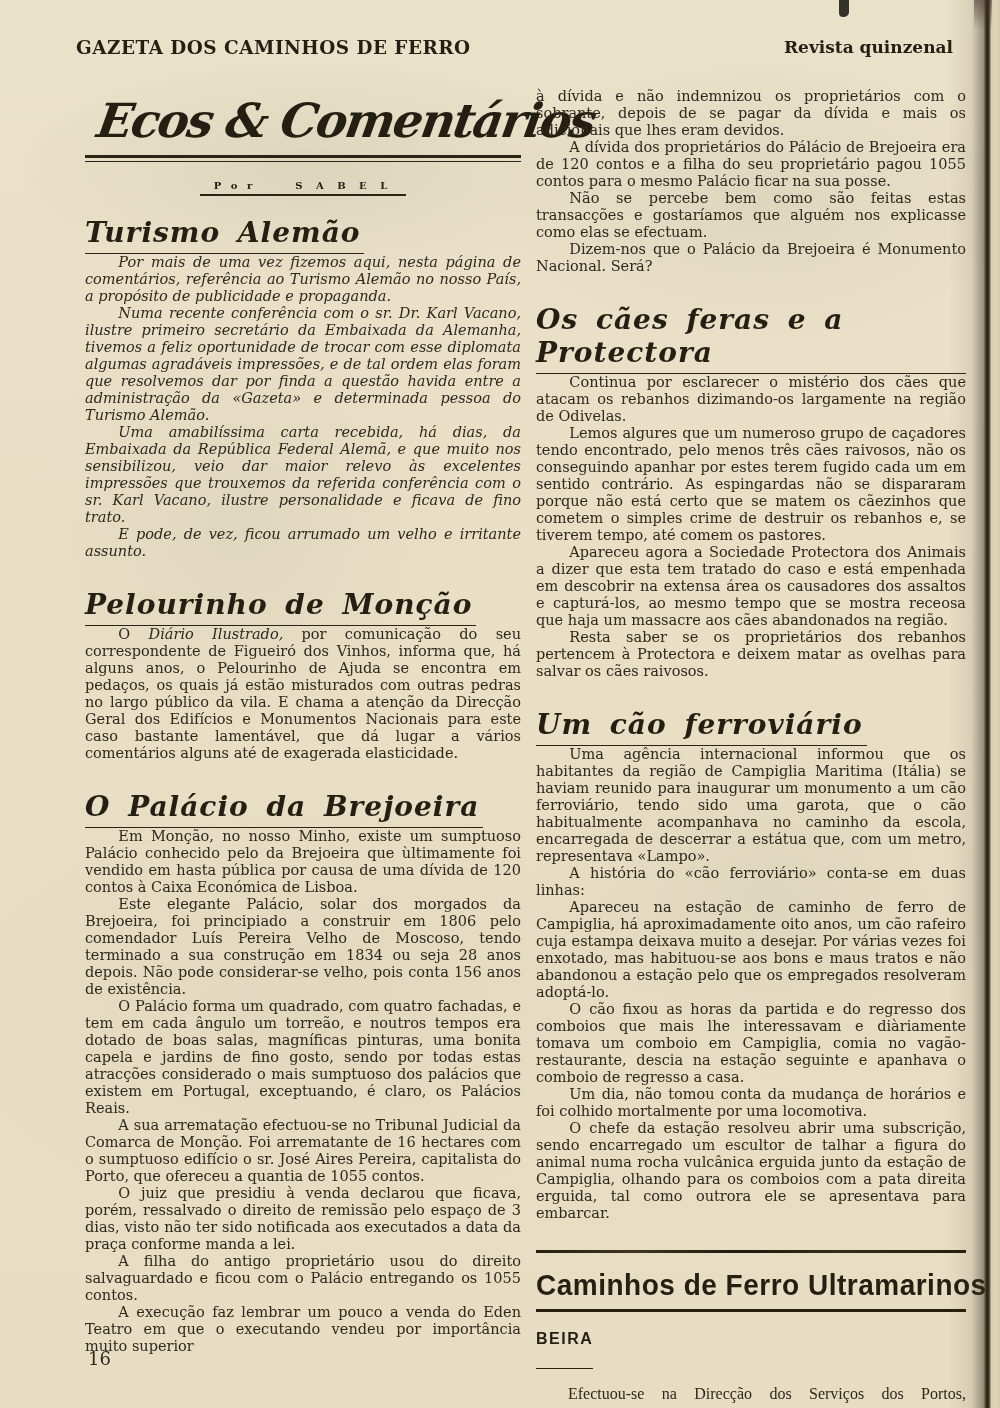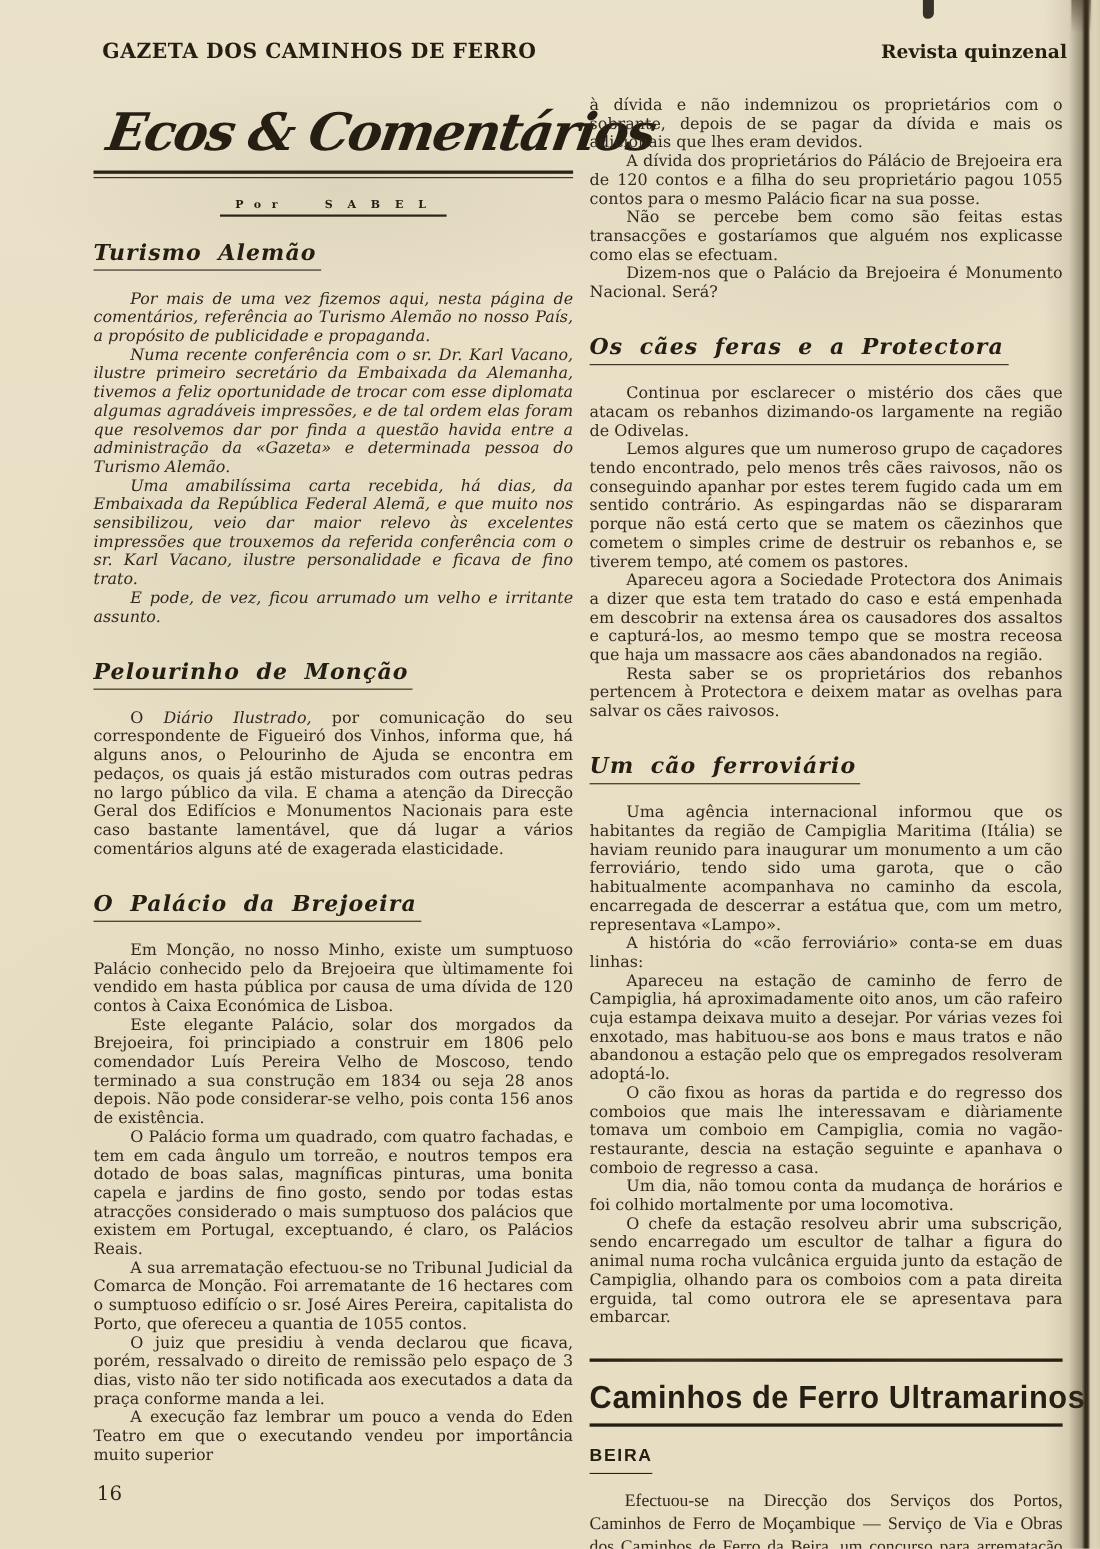--- a/index.html
+++ b/index.html
@@ -22,58 +22,58 @@
   .binding{position:absolute;top:0;right:0;width:52px;height:100%;
     background:linear-gradient(to right,
       rgba(74,62,40,0) 0%, rgba(74,62,40,0.10) 45%, rgba(60,50,32,0.45) 68%,
       #2e2618 74%, #3a3122 79%, #d8ceb2 83%, #ddd4b9 92%, #d5ccb0 100%);
   }
   .corner-shade{position:absolute;top:0;right:8px;width:18px;height:30px;
     background:linear-gradient(to bottom, rgba(60,50,34,0.55), rgba(60,50,34,0));}
   .ink-smudge{position:absolute;left:839px;top:0;width:10px;height:17px;
     background:#1e1912;border-radius:0 0 5px 4px;opacity:.88;}
 
-  .masthead-row{position:absolute;top:36px;left:93px;width:877px;
-    display:flex;justify-content:space-between;align-items:flex-end;}
+  .masthead-row{position:absolute;top:36px;left:76px;width:877px;
+    display:flex;justify-content:space-between;align-items:center;}
   .masthead{font-weight:bold;font-size:19px;letter-spacing:0.5px;color:#241e13;
     transform:scaleX(0.97);transform-origin:left;}
   .issue-type{font-weight:bold;font-size:17px;color:#241e13;}
 
   .col-left{position:absolute;left:85px;top:92px;width:436px;}
   .col-right{position:absolute;left:536px;top:88px;width:430px;}
 
   .logo-block{margin-bottom:20px;}
   .script-title{
     font-style:italic;font-weight:bold;font-size:47px;letter-spacing:-2px;
     transform:skewX(-9deg);transform-origin:left bottom;
     color:#241e13;white-space:nowrap;padding-left:8px;line-height:1.25;
   }
   .double-rule{margin-top:4px;border-top:3px solid #2b2416;border-bottom:1px solid #2b2416;height:3px;}
   .byline-wrap{text-align:center;margin-top:12px;}
   .byline{display:inline-block;border-bottom:2px solid #2b2416;padding:0 14px 3px;
     font-weight:bold;font-size:10px;letter-spacing:3px;color:#241e13;}
   .byline-author{margin-left:40px;letter-spacing:5px;}
 
   .sec{margin-bottom:28px;}
-  .sec-h{font-style:italic;font-weight:600;font-size:20px;letter-spacing:1px;word-spacing:7px;
+  .sec-h{font-style:italic;font-weight:600;font-size:28px;letter-spacing:1px;word-spacing:7px;
     display:inline-block;border-bottom:1.6px solid #2b2416;padding:0 4px 4px 0;
-    margin:0 0 18px 0;color:#241e13;}
+    margin:0 0 0 0;color:#241e13;}
   .body p{font-size:14.5px;line-height:17px;text-align:justify;text-indent:2.3em;margin:0;}
   .body.it p{font-style:italic;}
   .body p.no-indent{text-indent:0;}
   .inline-it{font-style:italic;}
 
   .ultra-sep{height:3px;margin:20px 0 0;border:none;
     background:linear-gradient(90deg,#251f12 0%,#3d3424 22%,#1f1a0e 48%,#342c1c 70%,#241e11 100%);}
   .ultra-h{font-family:"Liberation Sans", sans-serif;font-weight:bold;font-size:28px;
     letter-spacing:0.5px;margin:16px 0 8px;color:#241e13;transform:scaleY(1.04);transform-origin:left top;
     white-space:nowrap;}
   .ultra-rule{height:3px;background:#241e11;}
   .beira-h{font-family:"Liberation Sans", sans-serif;font-size:16px;letter-spacing:1.5px;
-    display:inline-block;border-bottom:1.6px solid #2b2416;padding-bottom:6px;margin:18px 0 14px;color:#241e13;}
+    display:inline-block;border-bottom:1.6px solid #2b2416;padding-bottom:20px;margin:18px 0 14px;color:#241e13;}
   .beira-body p{font-family:"Liberation Serif", serif;font-size:16px;line-height:21px;
     text-align:justify;text-indent:2em;margin:0;word-spacing:2px;}
 
   .page-number{position:absolute;left:88px;top:1348px;font-size:18px;color:#2f281d;}
 </style>
 </head>
 <body>
 
 <div class="sheet">
 
@@ -110,20 +110,21 @@
     </section>
 
     <section class="sec">
       <h2 class="sec-h">O Palácio da Brejoeira</h2>
       <div class="body">
         <p>Em Monção, no nosso Minho, existe um sumptuoso Palácio conhecido pelo da Brejoeira que ùltimamente foi vendido em hasta pública por causa de uma dívida de 120 contos à Caixa Económica de Lisboa.</p>
         <p>Este elegante Palácio, solar dos morgados da Brejoeira, foi principiado a construir em 1806 pelo comendador Luís Pereira Velho de Moscoso, tendo terminado a sua construção em 1834 ou seja 28 anos depois. Não pode considerar-se velho, pois conta 156 anos de existência.</p>
         <p>O Palácio forma um quadrado, com quatro fachadas, e tem em cada ângulo um torreão, e noutros tempos era dotado de boas salas, magníficas pinturas, uma bonita capela e jardins de fino gosto, sendo por todas estas atracções considerado o mais sumptuoso dos palácios que existem em Portugal, exceptuando, é claro, os Palácios Reais.</p>
         <p>A sua arrematação efectuou-se no Tribunal Judicial da Comarca de Monção. Foi arrematante de 16 hectares com o sumptuoso edifício o sr. José Aires Pereira, capitalista do Porto, que ofereceu a quantia de 1055 contos.</p>
         <p>O juiz que presidiu à venda declarou que ficava, porém, ressalvado o direito de remissão pelo espaço de 3 dias, visto não ter sido notificada aos executados a data da praça conforme manda a lei.</p>
+        <p>A filha do antigo proprietário usou do direito salvaguardado e ficou com o Palácio entregando os 1055 contos.</p>
         <p>A execução faz lembrar um pouco a venda do Eden Teatro em que o executando vendeu por importância muito superior</p>
       </div>
     </section>
 
   </div>
 
   <div class="col-right">
 
     <section class="sec">
       <div class="body">

